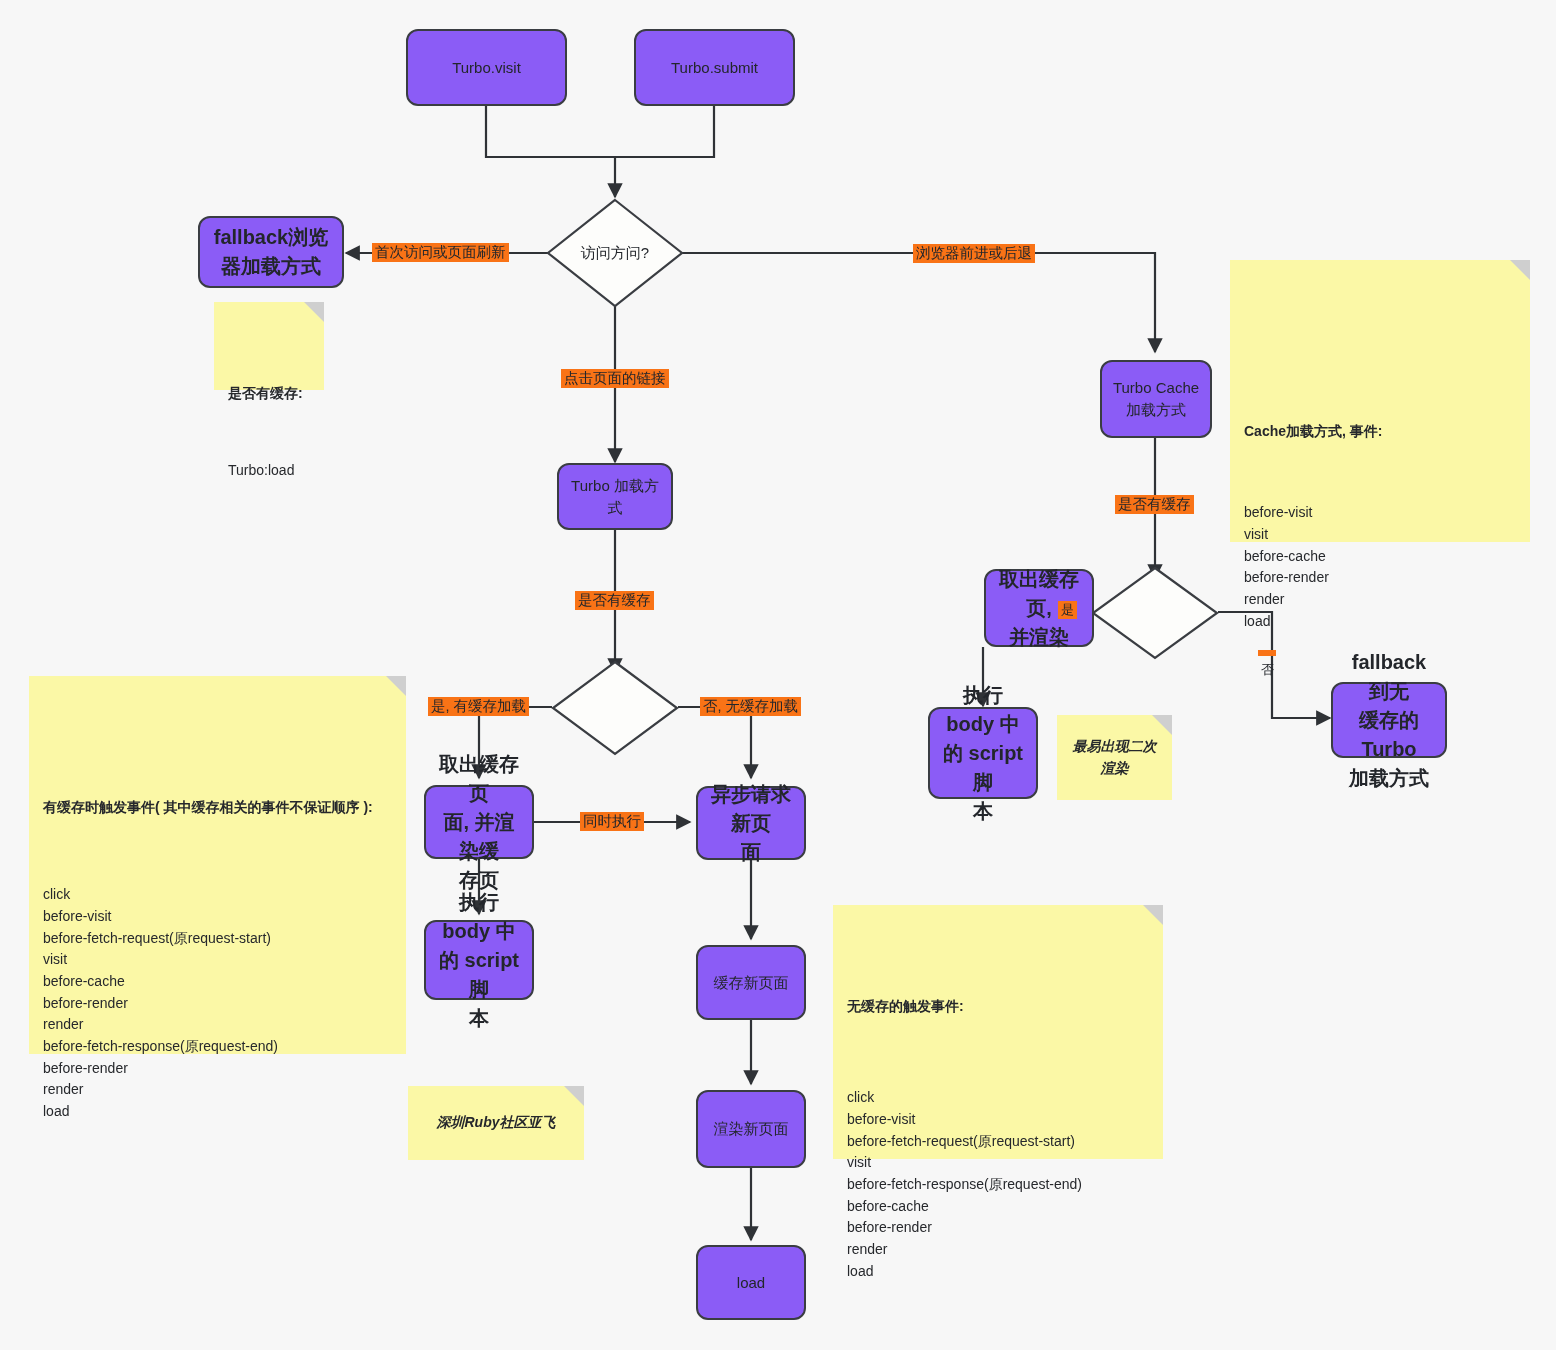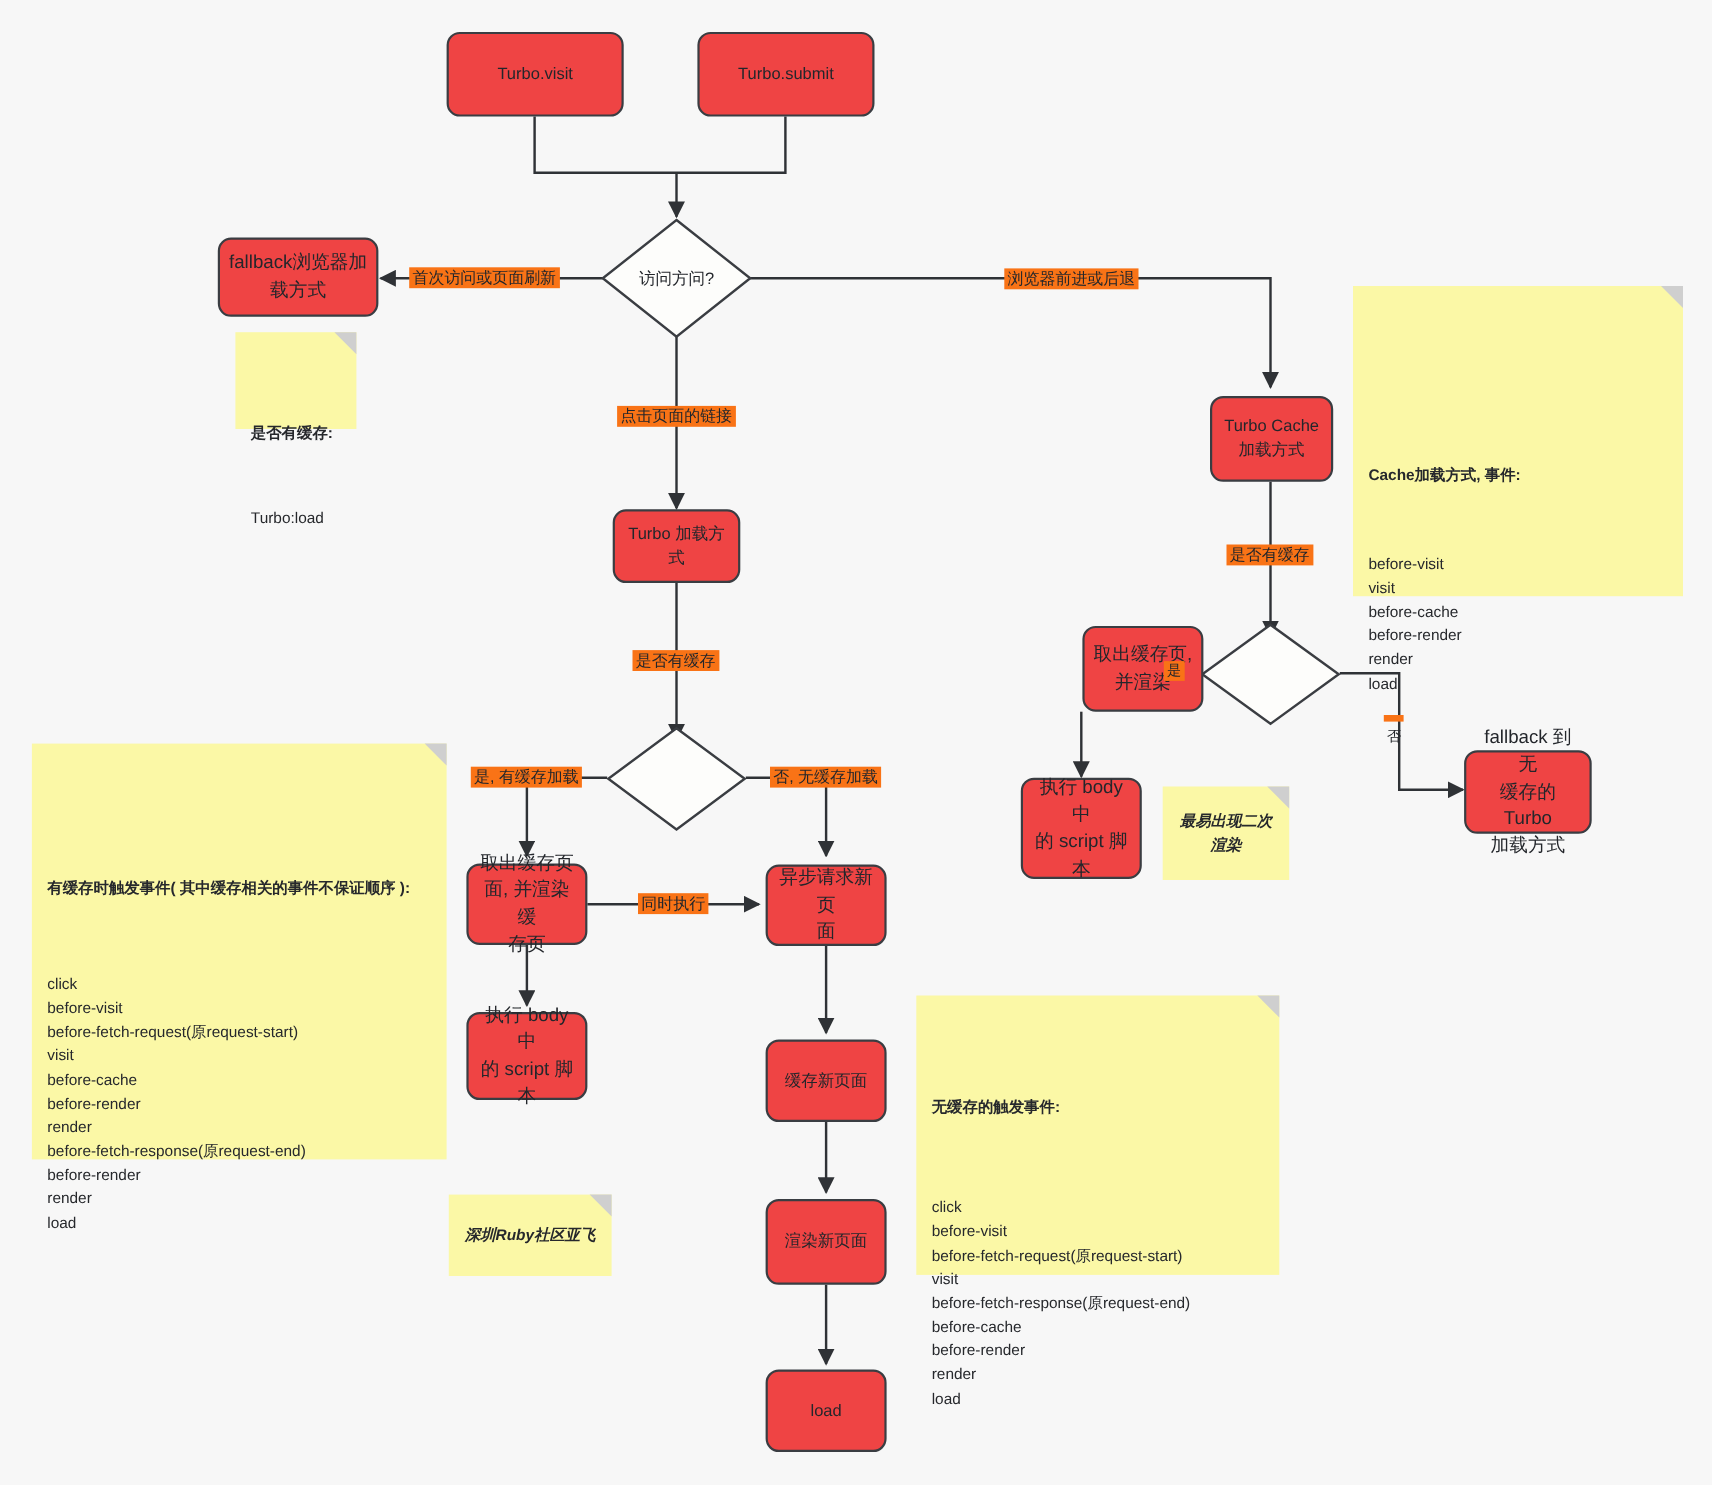--- a/index.html
+++ b/index.html
@@ -12,34 +12,34 @@
     width: 1556px;
     height: 1350px;
     background: #f7f7f7;
     font-family: "Liberation Sans", "DejaVu Sans", sans-serif;
     overflow: hidden;
   }
   
   .node {
     position: absolute;
     box-sizing: border-box;
-    background: #ef4444;
+    background: #8b5cf6;
     border: 2.2px solid #3a3d42;
     border-radius: 12px;
     display: flex;
     align-items: center;
     justify-content: center;
     text-align: center;
     color: #23262b;
     font-size: 15px;
     line-height: 1.45;
     padding: 4px 8px;
     z-index: 3;
   }
-  .node.small { font-size: 17px; }
+  .node.small { font-size: 20px; font-weight: bold; }
 
   
   .diamond-wrap {
     position: absolute;
     z-index: 3;
   }
   .diamond-wrap svg { display: block; overflow: visible; }
   .diamond-label {
     position: absolute;
     left: 0; top: 0;
@@ -298,18 +298,18 @@
 before-render
 render
 load</div>
   </div>
 
   <div class="note centered" style="left:1057px; top:715px; width:115px; height:85px;">
     <div class="fold"></div>
     <div class="note-title">最易出现二次渲染</div>
   </div>
 
-  <div class="note centered" style="left:408px; top:1086px; width:148px; height:74px;">
+  <div class="note centered" style="left:408px; top:1086px; width:176px; height:74px;">
     <div class="fold"></div>
     <div class="note-title">深圳Ruby社区亚飞</div>
   </div>
 
 </div>
 
 </body></html>

